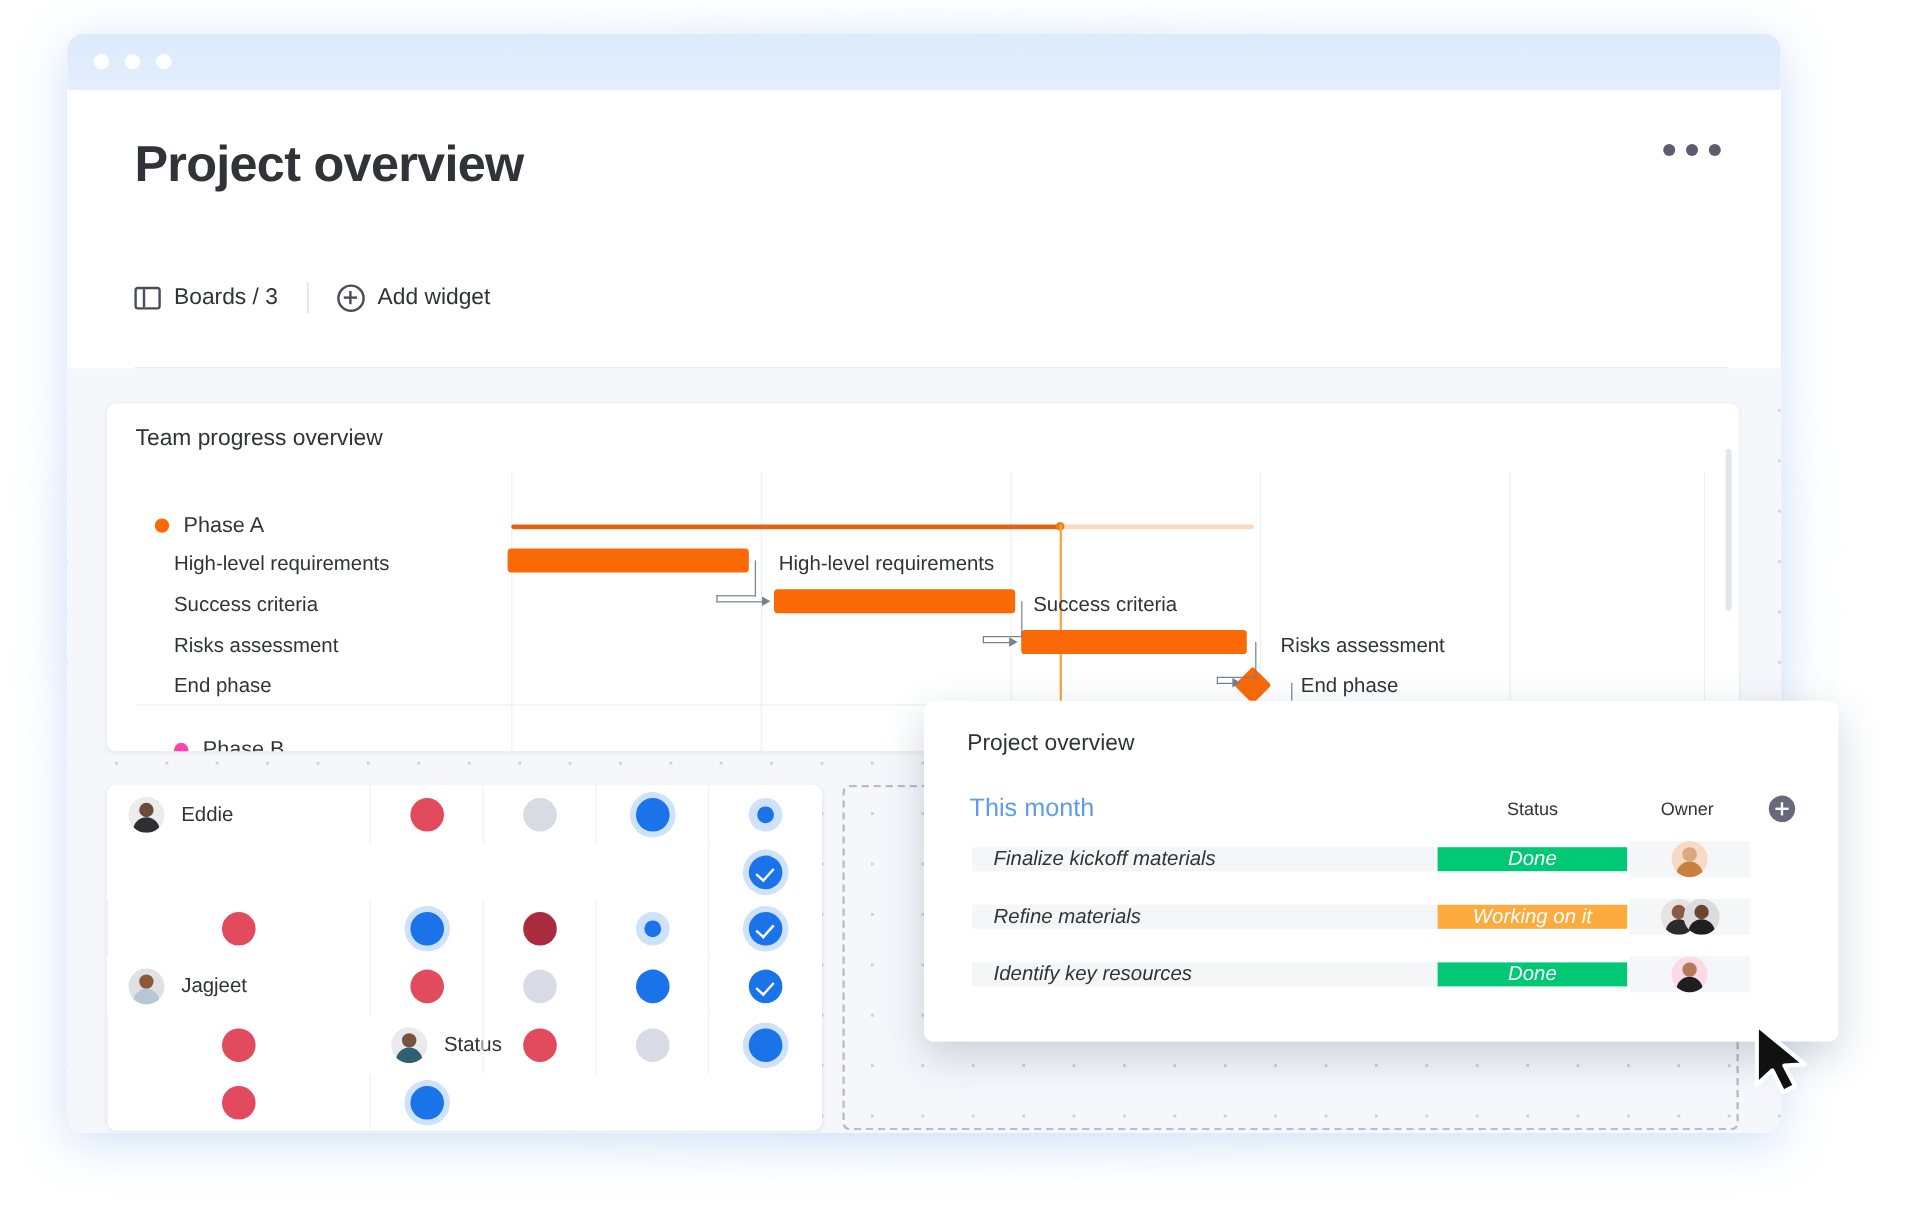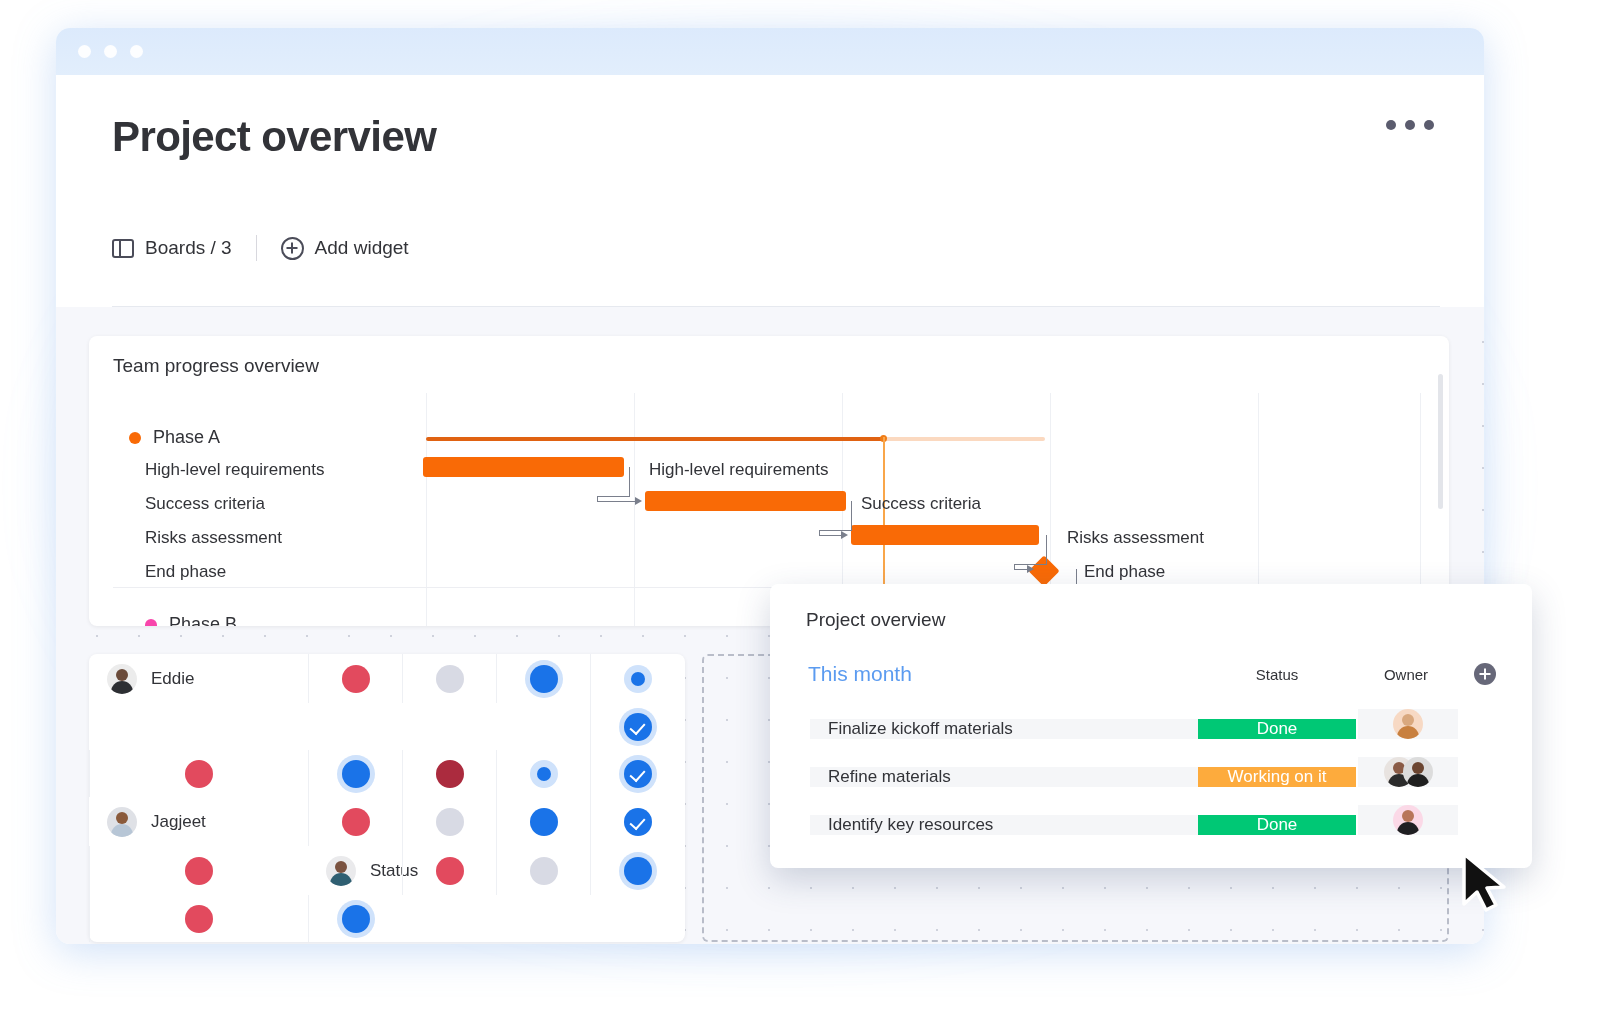--- a/index.html
+++ b/index.html
@@ -177,21 +177,21 @@
   .ct-h { font-size:15px; color:#323338; text-align:center; }
   .ct-h.status { width:158px; }
   .ct-h.owner { width:100px; }
   .ct-plus {
     width:22px; height:22px; border-radius:50%; background:#676879;
     position:relative; margin-left:18px; cursor:pointer;
   }
   .ct-plus:before, .ct-plus:after { content:""; position:absolute; background:#fff; left:50%; top:50%; }
   .ct-plus:before { width:11px; height:2px; transform:translate(-50%,-50%); }
   .ct-plus:after  { width:2px; height:11px; transform:translate(-50%,-50%); }
-  .ct-row { display:flex; align-items:flex-end; height:47px; margin-bottom:1px; }
+  .ct-row { display:flex; align-items:center; height:47px; margin-bottom:1px;font-style:italic; }
   .ct-bar { width:4px; background:#4f8ce8; flex:0 0 auto; }
   .ct-name {
     width:388px; background:#f5f6f8; display:flex; align-items:center;
     padding-left:18px; font-size:17px; color:#323338;
   }
   .ct-status {
     width:158px; display:flex; align-items:center; justify-content:center;
     color:#fff; font-size:17px;
   }
   .ct-owner {

